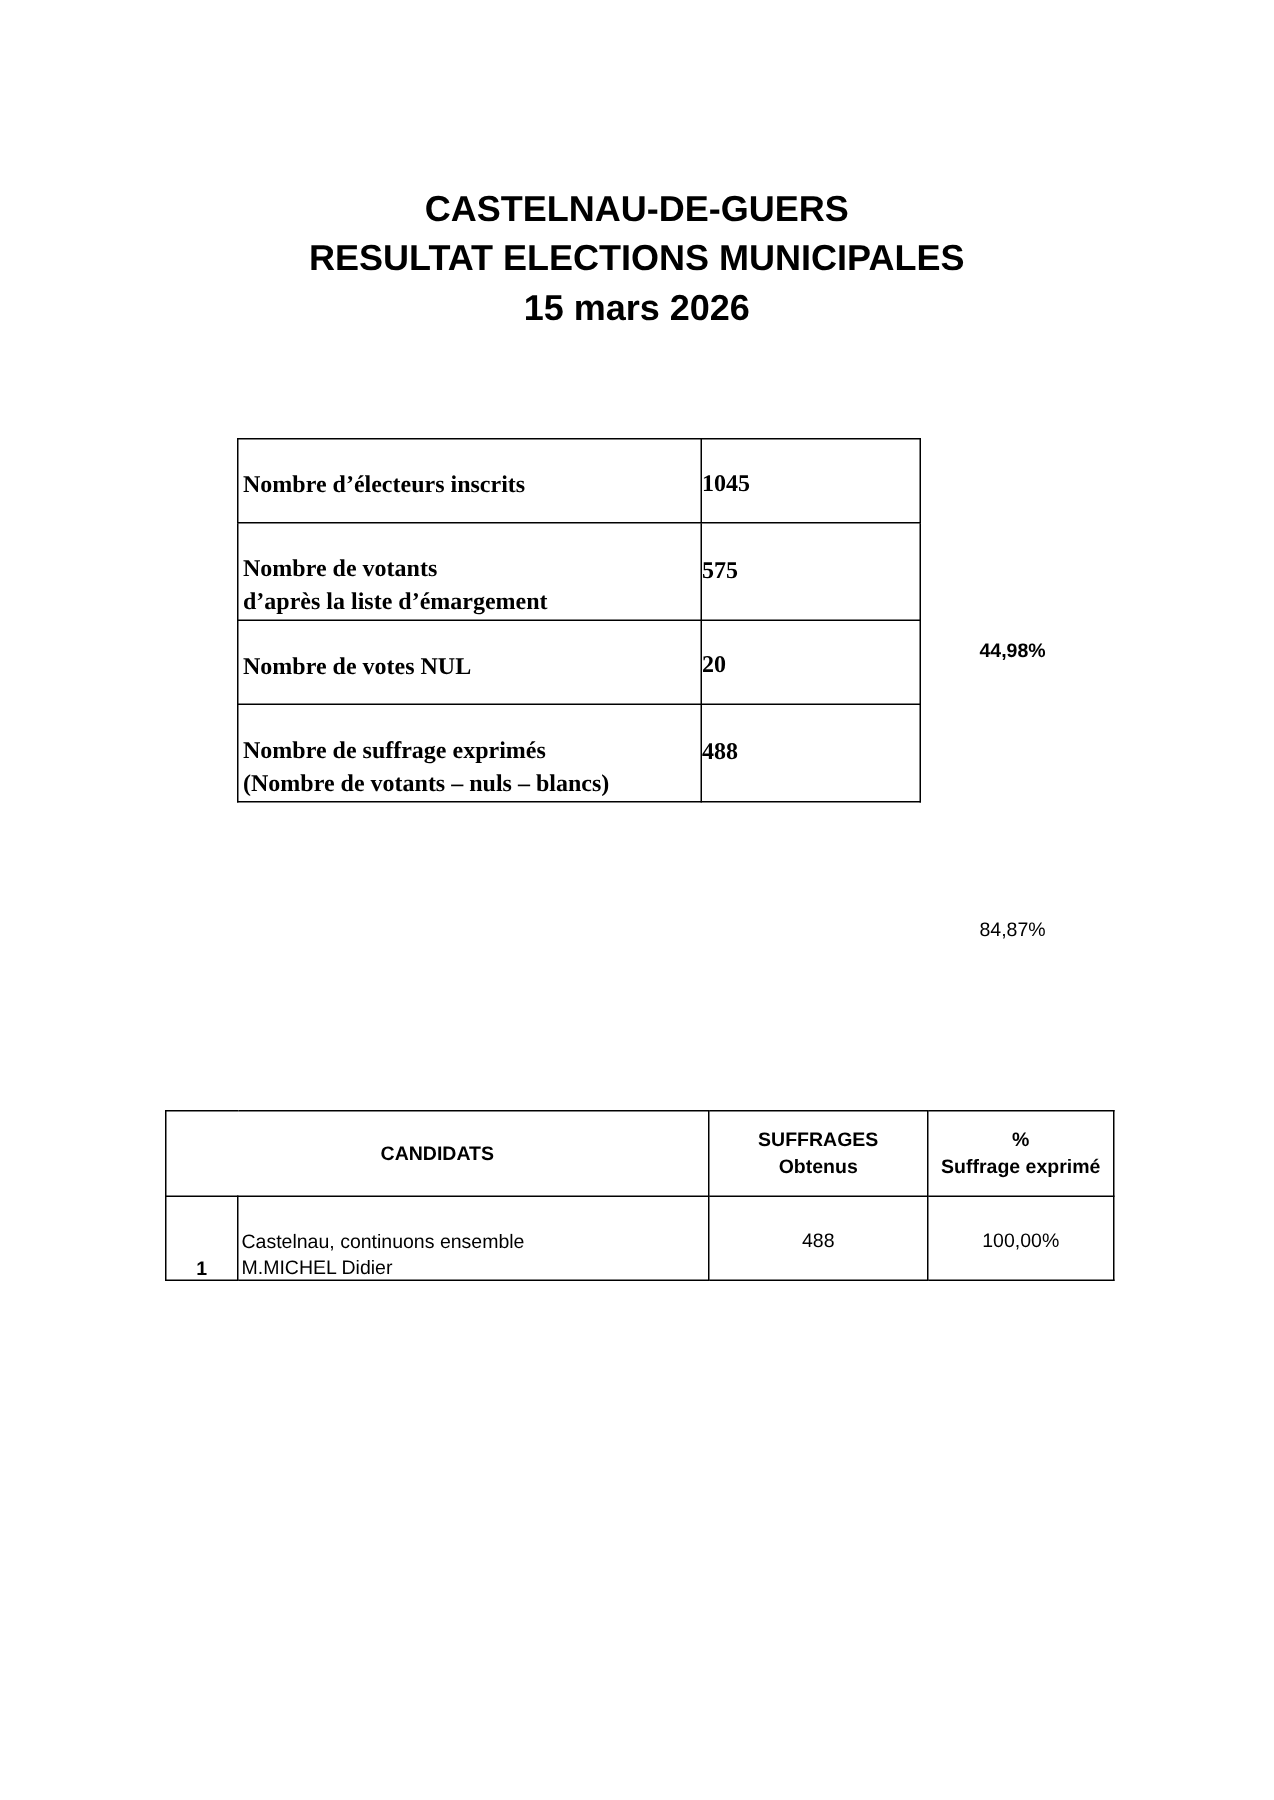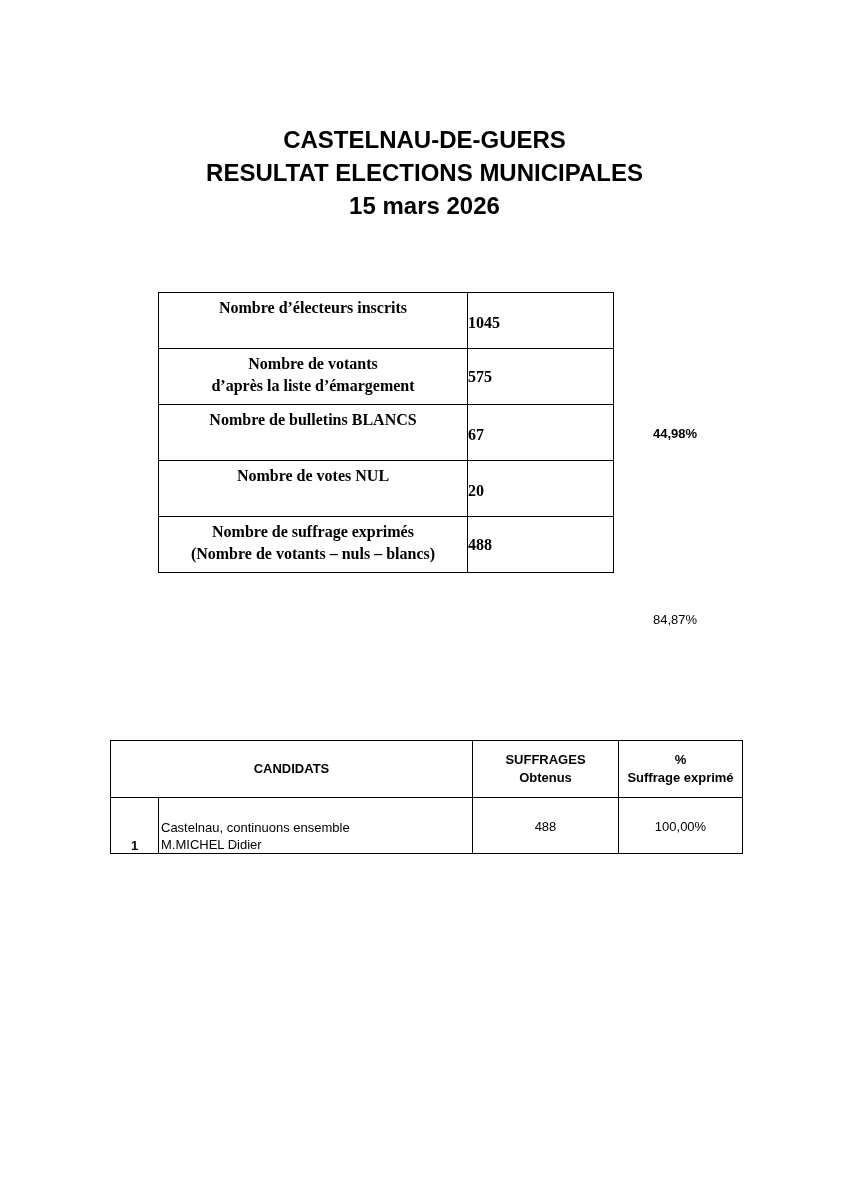--- a/index.html
+++ b/index.html
@@ -7,21 +7,21 @@
   .title { position:absolute; left:0; width:849px; text-align:center;
     font-family:"Liberation Sans", sans-serif; font-weight:bold; font-size:24px; line-height:33px; }
   .t1 { top:123px; }
   .t2 { top:156px; }
   .t3 { top:189px; }
 
   table { border-collapse:collapse; position:absolute; }
   #stats { left:158px; top:292px; }
   #stats td { border:1.3px solid #000; padding:0; vertical-align:top; }
   #stats td.lbl { width:309px; height:55px; font-family:"Liberation Serif", serif; font-weight:bold;
-    font-size:16px; line-height:22px; padding:4px 3px 0 3px; box-sizing:border-box;text-align:center; }
+    font-size:16px; line-height:22px; padding:20px 3px 0 3px; box-sizing:border-box; }
   #stats td.val { width:145px; height:55px; font-family:"Liberation Serif", serif; font-weight:bold;
     font-size:16px; text-align:left; vertical-align:middle; }
   #stats td.val span { position:relative; top:2px; }
   #stats tr.r2 td.val span, #stats tr.r6 td.val span { top:0; }
 
   .pct { position:absolute; font-family:"Liberation Sans", sans-serif; font-size:13px; }
   .pct-abs { left:653px; top:426px; font-weight:bold; }
   .pct-exp { left:653px; top:612px; }
 
   #cands { left:110px; top:740px; }
@@ -43,24 +43,20 @@
 <table id="stats">
   <tbody>
       <tr class="r1">
     <td class="lbl"><span>Nombre d’électeurs inscrits</span></td>
     <td class="val"><span>1045</span></td>
   </tr>
   <tr class="r2">
     <td class="lbl"><span>Nombre de votants</span><br><span>d’après la liste d’émargement</span></td>
     <td class="val"><span>575</span></td>
   </tr>
-  <tr class="r4">
-    <td class="lbl"><span>Nombre de bulletins BLANCS</span></td>
-    <td class="val"><span>67</span></td>
-  </tr>
   <tr class="r5">
     <td class="lbl"><span>Nombre de votes NUL</span></td>
     <td class="val"><span>20</span></td>
   </tr>
   <tr class="r6">
     <td class="lbl"><span>Nombre de suffrage exprimés</span><br><span>(Nombre de votants – nuls – blancs)</span></td>
     <td class="val"><span>488</span></td>
   </tr>
 </tbody>
   </table>

